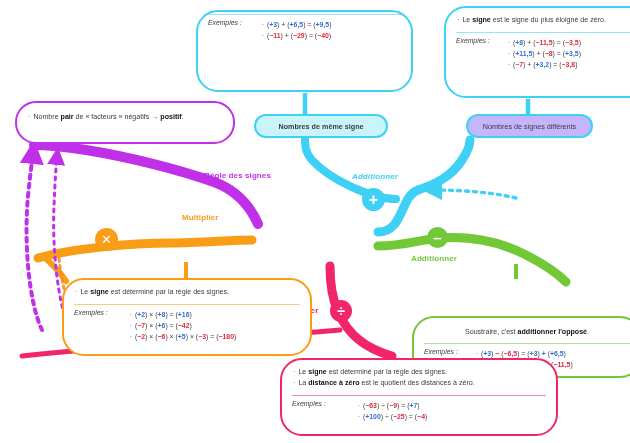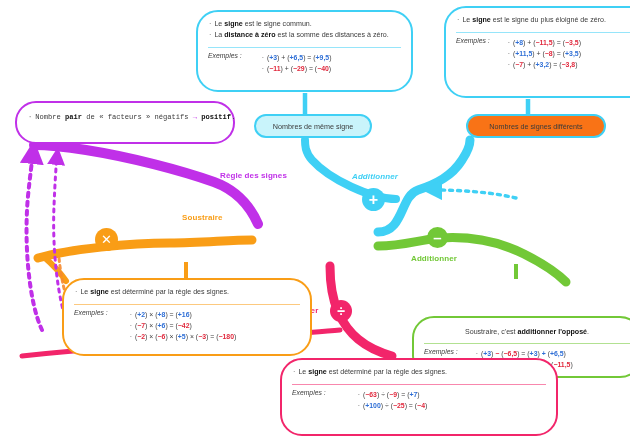--- a/index.html
+++ b/index.html
@@ -40,23 +40,23 @@
     display:flex;align-items:center;justify-content:center;}
   #central .ctext{color:#fff;font-size:8.6px;font-weight:bold;text-align:center;
     line-height:1.5;letter-spacing:.3px;}
   #central .gloss{position:absolute;left:8px;top:4px;width:116px;height:18px;
     border-radius:20px 20px 40px 40px;
     background:linear-gradient(to bottom, rgba(255,255,255,.30), rgba(255,255,255,0));}
 
   
   #box-add-same{left:196px;top:10px;width:217px;height:82px;border:2.6px solid #3fd0f5;}
   #box-add-diff{left:444px;top:6px;width:207px;height:92px;border:2.6px solid #3fd0f5;}
-  #box-same-sign{left:254px;top:114px;width:118px;height:24px;border:2.6px solid #3fd0f5;background:#c9f4fb;}
-  #box-diff-sign{left:466px;top:114px;width:140px;height:24px;border:2.6px solid #3fd0f5;background:#f97316;}
-  #box-rule{left:15px;top:101px;width:220px;height:43px;border:2.6px solid #c030e8;border-radius:21px;font-family:Liberation Mono, monospace;}
+  #box-same-sign{left:254px;top:114px;width:134px;height:24px;border:2.6px solid #3fd0f5;background:#c9f4fb;font-weight:bold;}
+  #box-diff-sign{left:466px;top:114px;width:127px;height:24px;border:2.6px solid #3fd0f5;background:#c4b5fd;}
+  #box-rule{left:15px;top:101px;width:220px;height:43px;border:2.6px solid #c030e8;border-radius:21px;}
   #box-mult{left:62px;top:278px;width:250px;height:78px;border:2.6px solid #f99d16;}
   #box-sub{left:412px;top:279px;width:230px;height:62px;border:2.6px solid #72c837;margin-top:37px;}
   #box-div{left:280px;top:358px;width:278px;height:78px;border:2.6px solid #f2256a;}
 
   .pilltxt{font-size:7.2px;color:#3b3b3b;}
 </style>
 </head>
 <body>
 
 <div id="canvas">
@@ -105,37 +105,33 @@
   <div class="opicon" id="ic-add" style="left:362px;top:188px;width:23px;height:23px;background:#3fd0f5;font-size:16px;">
     <span>+</span>
   </div>
   <div class="opicon" id="ic-sub" style="left:427px;top:227px;width:21px;height:21px;background:#72c837;font-size:15px;">
     <span>–</span>
   </div>
   <div class="opicon" id="ic-div" style="left:330px;top:300px;width:22px;height:22px;background:#f2256a;font-size:14px;">
     <span>÷</span>
   </div>
 
-  <div class="blabel" style="left:182px;top:213px;color:#f99d16;">Soustraire</div>
+  <div class="blabel" style="left:182px;top:213px;color:#f99d16;">Multiplier</div>
   <div class="blabel" style="left:352px;top:172px;color:#3fd0f5;font-style:italic;">Additionner</div>
   <div class="blabel" style="left:411px;top:254px;color:#72c837;">Additionner</div>
   <div class="blabel" style="left:291px;top:306px;color:#f2256a;">Diviser</div>
-  <div class="blabel" style="left:220px;top:171px;color:#c030e8;">Règle des signes</div>
+  <div class="blabel" style="left:204px;top:171px;color:#c030e8;">Règle des signes</div>
 
   <div class="node rbox" id="box-rule">
     <div class="txt bullets" id="rule-bullets" style="padding-top:9px;">
         <div class="bline"><span class="dot">·</span><span>Nombre </span><span style="font-weight: bold; color: rgb(17, 17, 17);">pair</span><span> de « facteurs » négatifs </span><span class="arrowp">→</span><span> </span><span style="font-weight: bold; color: rgb(17, 17, 17);">positif</span><span>.</span></div>
       </div>
   </div>
 
   <div class="node rbox" id="box-add-same">
-    <div class="txt bullets" id="as-bullets">
-        <div class="bline"><span class="dot">·</span><span>Le </span><span style="font-weight: bold; color: rgb(17, 17, 17);">signe</span><span> est le signe commun.</span></div>
-        <div class="bline"><span class="dot">·</span><span>La </span><span style="font-weight: bold; color: rgb(17, 17, 17);">distance à zéro</span><span> est la somme des distances à zéro.</span></div>
-      </div>
     <div class="rule" style="background:#3fd0f5;"></div>
     <div class="ex">
       <div class="exlabel">Exemples :</div>
       <div class="exlist" id="as-ex" style="margin-left:14px;">
           <div><span class="dot">·</span><span>(</span><span class="pos">+3</span><span>) + (</span><span class="pos">+6,5</span><span>) = (</span><span class="pos">+9,5</span><span>)</span></div>
           <div><span class="dot">·</span><span>(</span><span class="neg">−11</span><span>) + (</span><span class="neg">−29</span><span>) = (</span><span class="neg">−40</span><span>)</span></div>
         </div>
     </div>
   </div>
 
@@ -184,20 +180,21 @@
       <div class="exlist" id="su-ex" style="margin-left:12px;">
           <div><span class="dot">·</span><span>(</span><span class="pos">+3</span><span>) </span><span class="opp">−</span><span> (</span><span class="neg">−6,5</span><span>) = (</span><span class="pos">+3</span><span>) </span><span class="opb">+</span><span> (</span><span class="pos">+6,5</span><span>)</span></div>
           <div><span class="dot">·</span><span>(</span><span class="pos">+8</span><span>) </span><span class="opp">−</span><span> (</span><span class="pos">+11,5</span><span>) = (</span><span class="pos">+8</span><span>) </span><span class="opb">+</span><span> (</span><span class="neg">−11,5</span><span>)</span></div>
         </div>
     </div>
   </div>
 
   <div class="node rbox" id="box-div">
     <div class="txt bullets" id="di-bullets">
         <div class="bline"><span class="dot">·</span><span>Le </span><span style="font-weight: bold; color: rgb(17, 17, 17);">signe</span><span> est déterminé par la règle des signes.</span></div>
+        <div class="bline"><span class="dot">·</span><span>La </span><span style="font-weight: bold; color: rgb(17, 17, 17);">distance à zéro</span><span> est le quotient des distances à zéro.</span></div>
       </div>
     <div class="rule" style="background:#f2256a;"></div>
     <div class="ex">
       <div class="exlabel">Exemples :</div>
       <div class="exlist" id="di-ex" style="margin-left:26px;">
           <div><span class="dot">·</span><span>(</span><span class="neg">−63</span><span>) ÷ (</span><span class="neg">−9</span><span>) = (</span><span class="pos">+7</span><span>)</span></div>
           <div><span class="dot">·</span><span>(</span><span class="pos">+100</span><span>) ÷ (</span><span class="neg">−25</span><span>) = (</span><span class="neg">−4</span><span>)</span></div>
         </div>
     </div>
   </div>

